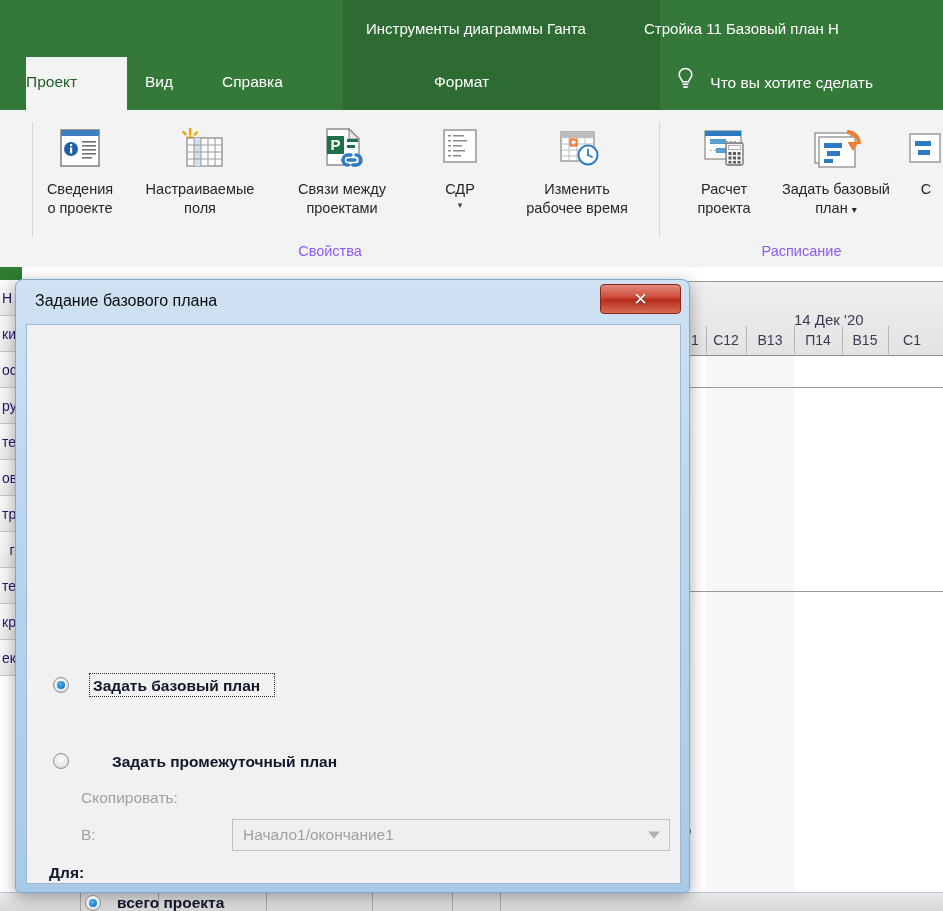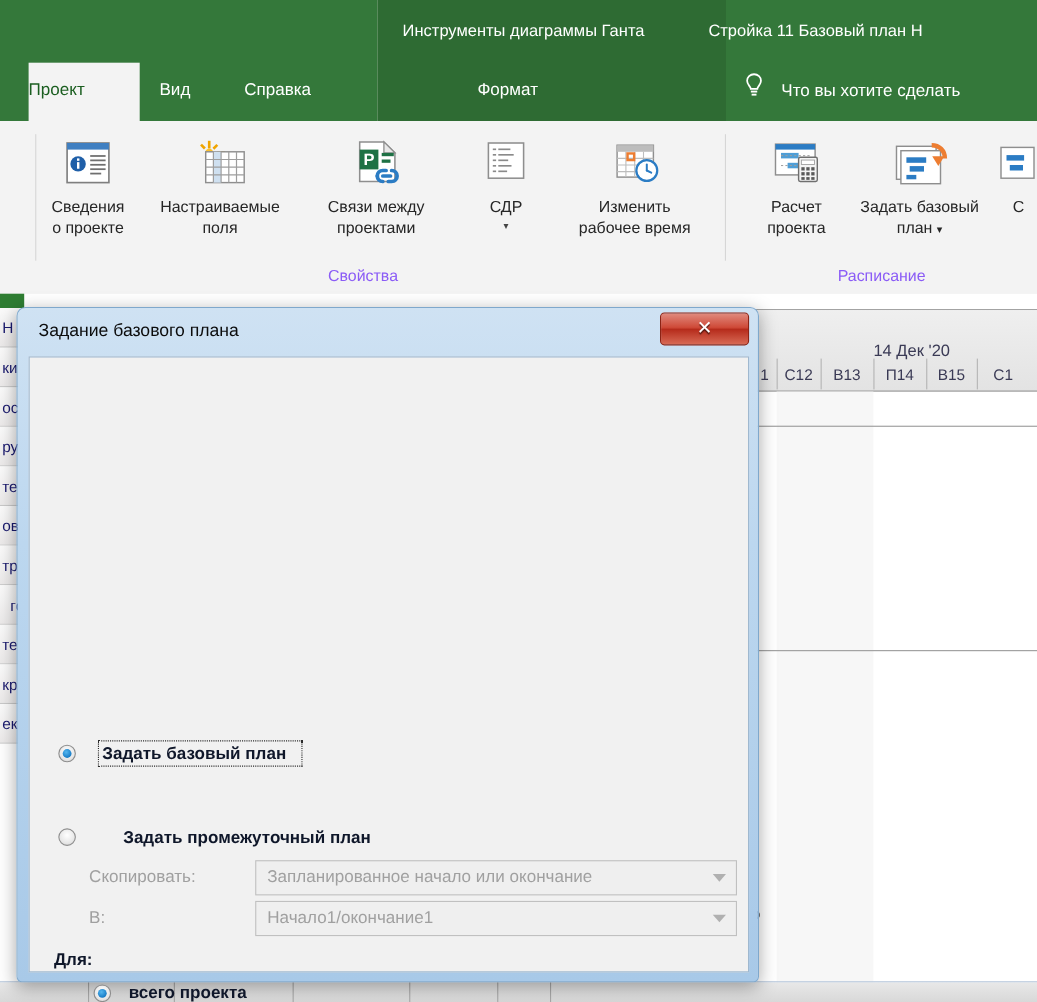--- a/index.html
+++ b/index.html
@@ -447,24 +447,20 @@
 
     <div class="radio checked" style="left:26px;top:352px;"></div>
     <div id="focus-ring"></div>
     <div class="dlabel bold" style="left:66px;top:352px;">Задать базовый план</div>
 
 
     <div class="radio" style="left:26px;top:428px;"></div>
     <div class="dlabel bold" style="left:62px;top:428px;margin-left:23px;">Задать промежуточный план</div>
 
     <div class="dlabel dim" style="left:54px;top:464px;">Скопировать:</div>
-    <div class="combo disabled" style="left:205px;top:457px;width:438px;height:32px;">
-      <div class="combo-text">Запланированное начало или окончание</div>
-      <div class="combo-arrow"></div>
-    </div>
 
     <div class="dlabel dim" style="left:54px;top:501px;">В:</div>
     <div class="combo disabled" style="left:205px;top:494px;width:438px;height:32px;">
       <div class="combo-text">Начало1/окончание1</div>
       <div class="combo-arrow"></div>
     </div>
 
     <div class="dlabel bold" style="left:22px;top:539px;">Для:</div>
 
     <div class="radio checked" style="left:58px;top:570px;"></div>

